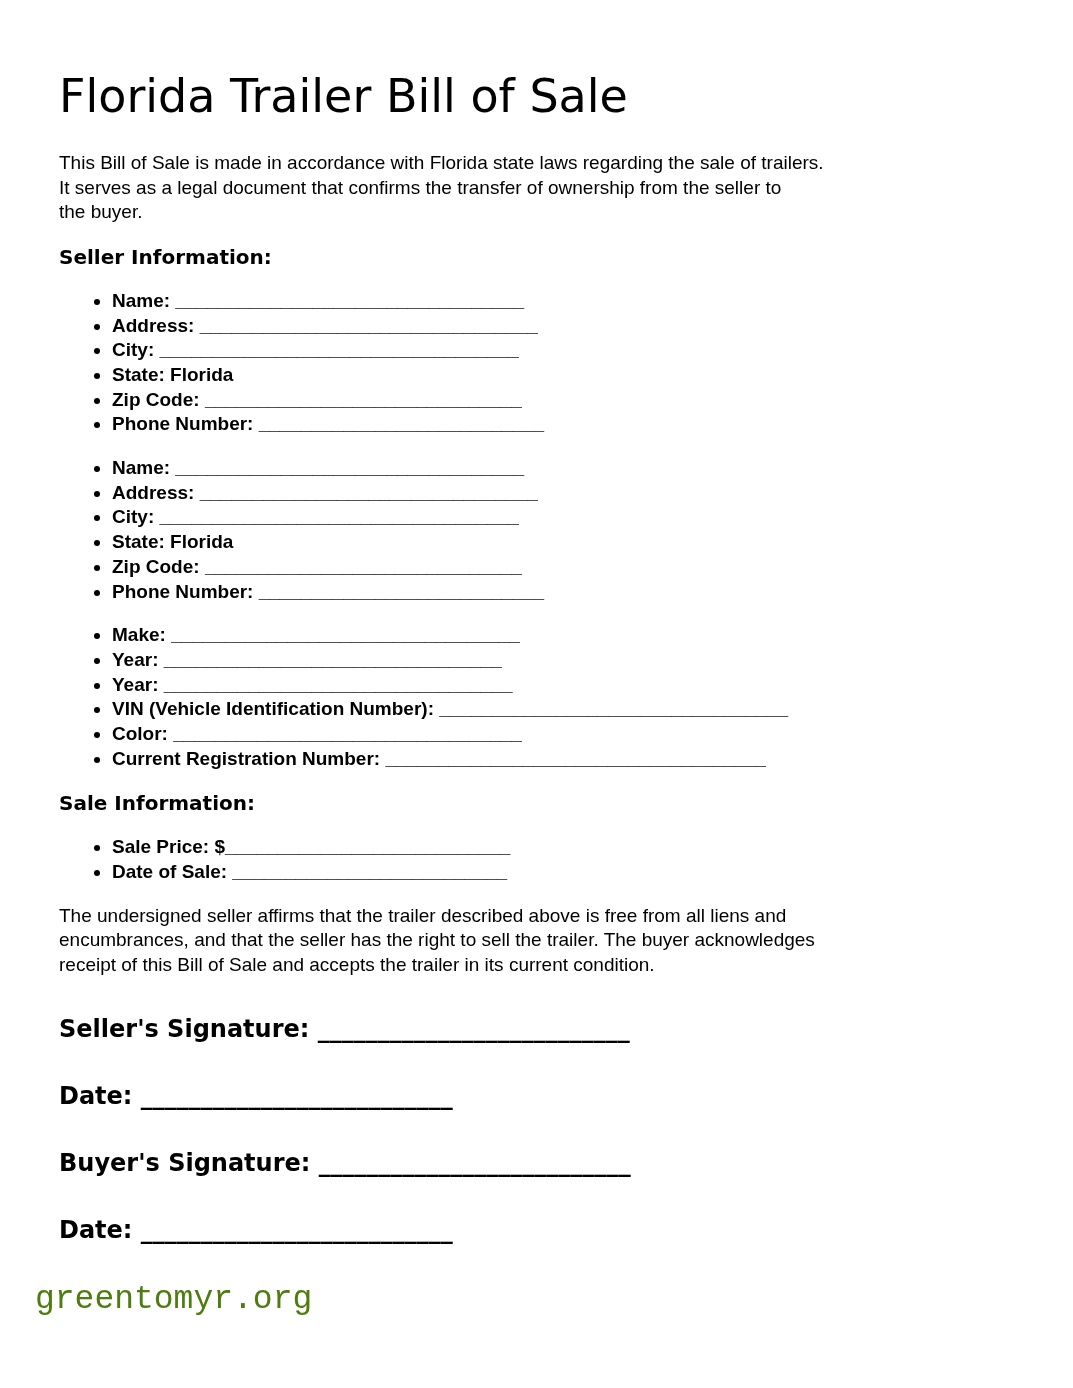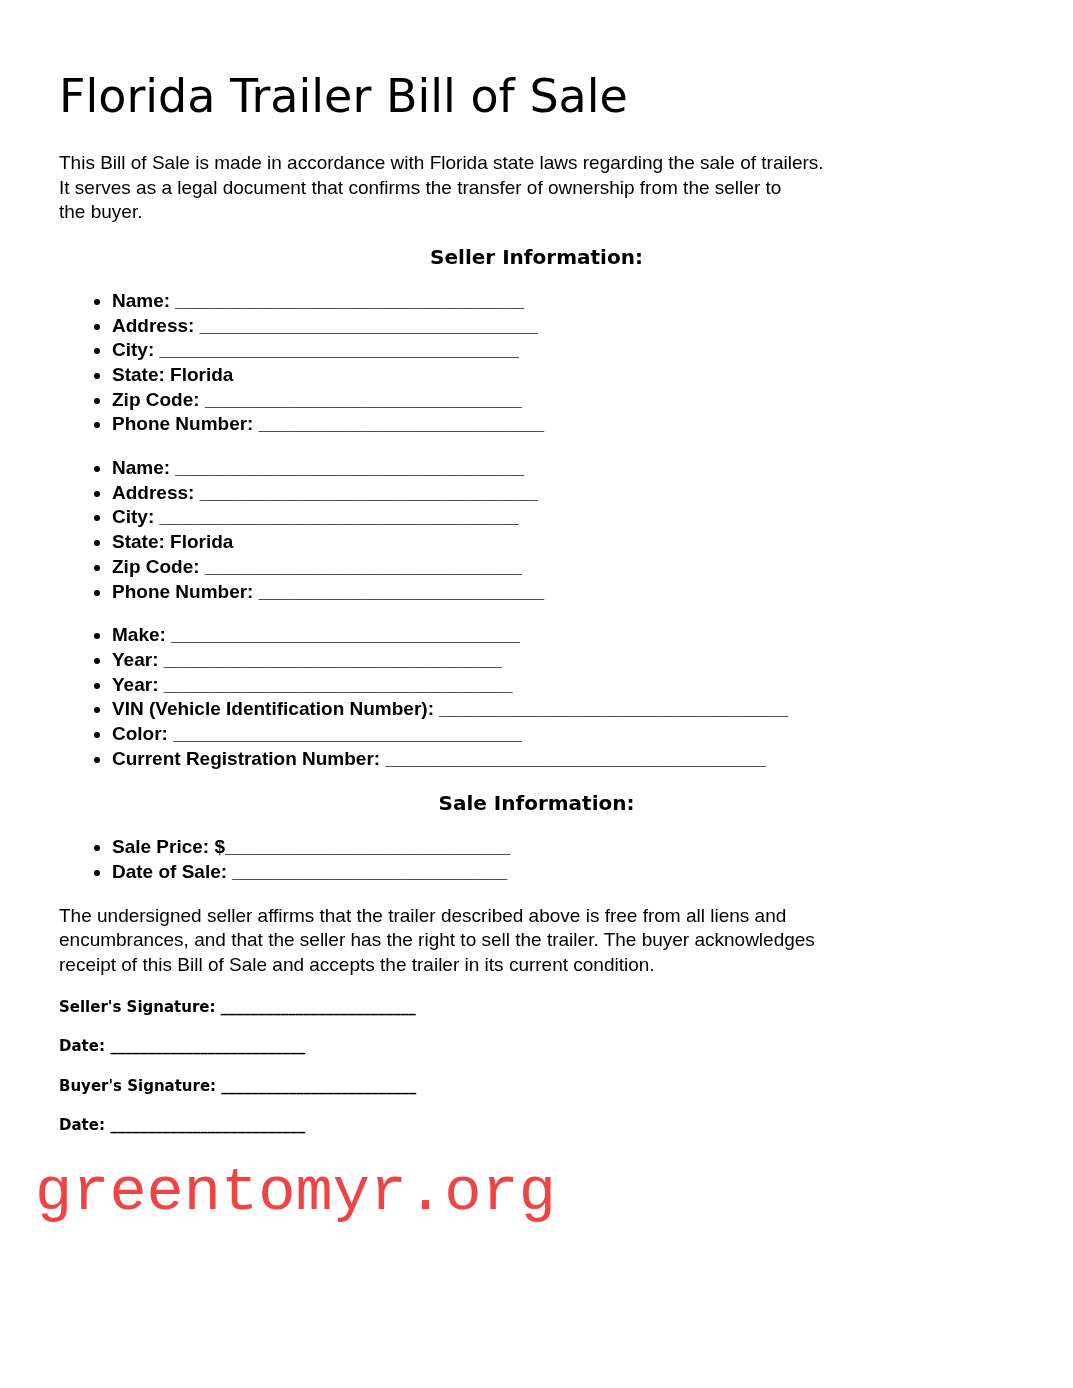--- a/index.html
+++ b/index.html
@@ -25,45 +25,44 @@
   p.body-text {
     margin: 19px 0;
     white-space: pre-line;
   }
   p.section-heading {
     font-family: "DejaVu Sans", sans-serif;
     font-weight: bold;
     font-size: 20px;
     line-height: 1.3;
     margin: 19px 0;
-    text-align: center;
   }
   ul.field-list {
     margin: 19px 0;
     padding: 0 0 0 53px;
     list-style: disc outside;
     font-weight: bold;
   }
   ul.field-list li {
     line-height: 1.3;
     white-space: nowrap;
   }
   p.sig-line {
     font-family: "DejaVu Sans", sans-serif;
     font-weight: bold;
-    font-size: 15px;
+    font-size: 24px;
     line-height: 1.3;
-    margin: 20px 0;
+    margin: 36px 0;
     white-space: nowrap;
   }
   .watermark {
     font-family: "Liberation Mono", monospace;
-    font-size: 62px;
+    font-size: 33px;
     line-height: 1;
-    color: #ef4444;
+    color: #4d7c0f;
     margin: 26px 0 0 -24px;
   }
 </style>
 </head>
 <body>
 
 <h1 class="doc-title">Florida Trailer Bill of Sale</h1>
 
 <p class="body-text">This Bill of Sale is made in accordance with Florida state laws regarding the sale of trailers.
 It serves as a legal document that confirms the transfer of ownership from the seller to

